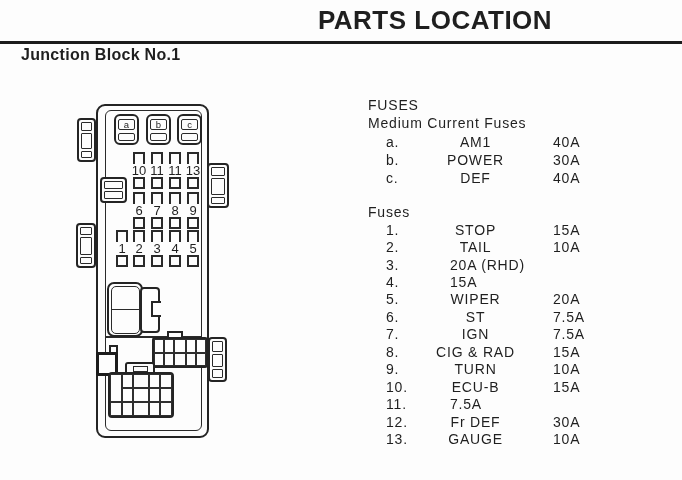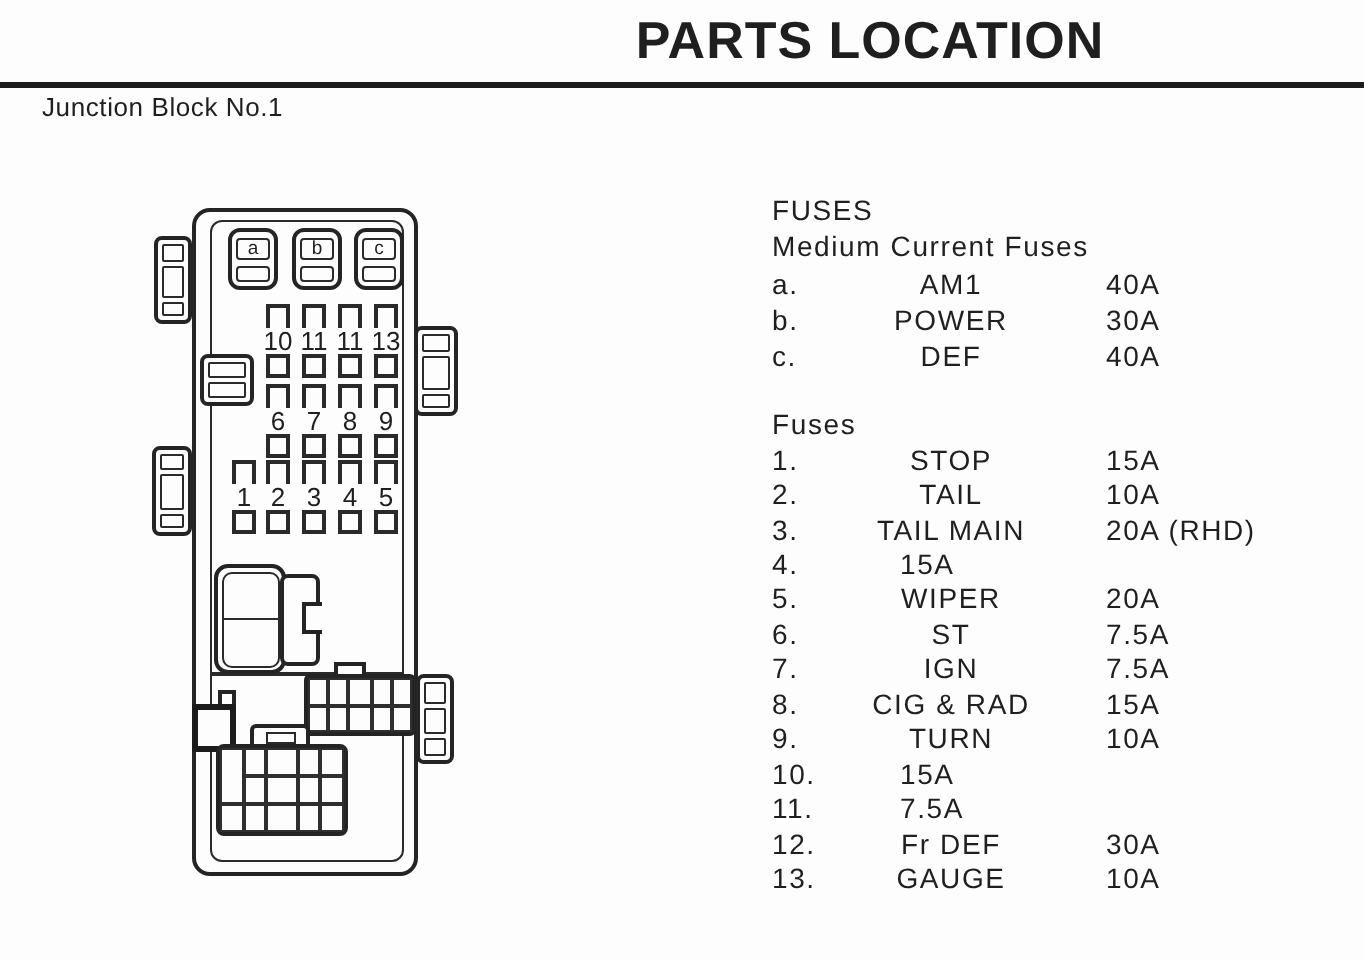--- a/index.html
+++ b/index.html
@@ -13,24 +13,24 @@
     overflow: hidden;
   }
   
   .title {
     position: absolute; top: 5px; left: 435px; transform: translateX(-50%);
     font-size: 26px; font-weight: bold; letter-spacing: .5px; white-space: nowrap;
   }
   .rule { position: absolute; top: 41px; left: 0; width: 682px; height: 2.5px; background: #1c1c1c; }
   .section-title {
     position: absolute; top: 46px; left: 21px;
-    font-size: 13px; font-weight: normal; letter-spacing: .3px;
+    font-size: 16px; font-weight: bold; letter-spacing: .3px;
   }
   
-  .list-heading { position: absolute; left: 386px; font-size: 14px; letter-spacing: .8px; }
+  .list-heading { position: absolute; left: 368px; font-size: 14px; letter-spacing: .8px; }
   .ftable { position: absolute; left: 386px; width: 250px; font-size: 14px; letter-spacing: .8px; }
   .frow { display: flex; align-items: center; }
   .mtable .frow { height: 18px; }
   .ntable .frow { height: 17.45px; }
   .fid   { width: 38px; }
   .fname { width: 103px; white-space: nowrap; text-align: center; }
   .famp  { flex: 1; white-space: nowrap; margin-left: 26px; }
   
   .dia div { position: absolute; }
   
@@ -266,21 +266,20 @@
       <span class="fname">STOP</span>
       <span class="famp">15A</span>
     </div>
     <div class="frow">
       <span class="fid">2.</span>
       <span class="fname">TAIL</span>
       <span class="famp">10A</span>
     </div>
     <div class="frow">
       <span class="fid">3.</span>
-      <span class="fname">TAIL MAIN</span>
       <span class="famp">20A (RHD)</span>
     </div>
     <div class="frow">
       <span class="fid">4.</span>
       <span class="famp">15A</span>
     </div>
     <div class="frow">
       <span class="fid">5.</span>
       <span class="fname">WIPER</span>
       <span class="famp">20A</span>
@@ -300,20 +299,21 @@
       <span class="fname">CIG &amp; RAD</span>
       <span class="famp">15A</span>
     </div>
     <div class="frow">
       <span class="fid">9.</span>
       <span class="fname">TURN</span>
       <span class="famp">10A</span>
     </div>
     <div class="frow">
       <span class="fid">10.</span>
+      <span class="fname">ECU-B</span>
       <span class="famp">15A</span>
     </div>
     <div class="frow">
       <span class="fid">11.</span>
       <span class="famp">7.5A</span>
     </div>
     <div class="frow">
       <span class="fid">12.</span>
       <span class="fname">Fr DEF</span>
       <span class="famp">30A</span>

